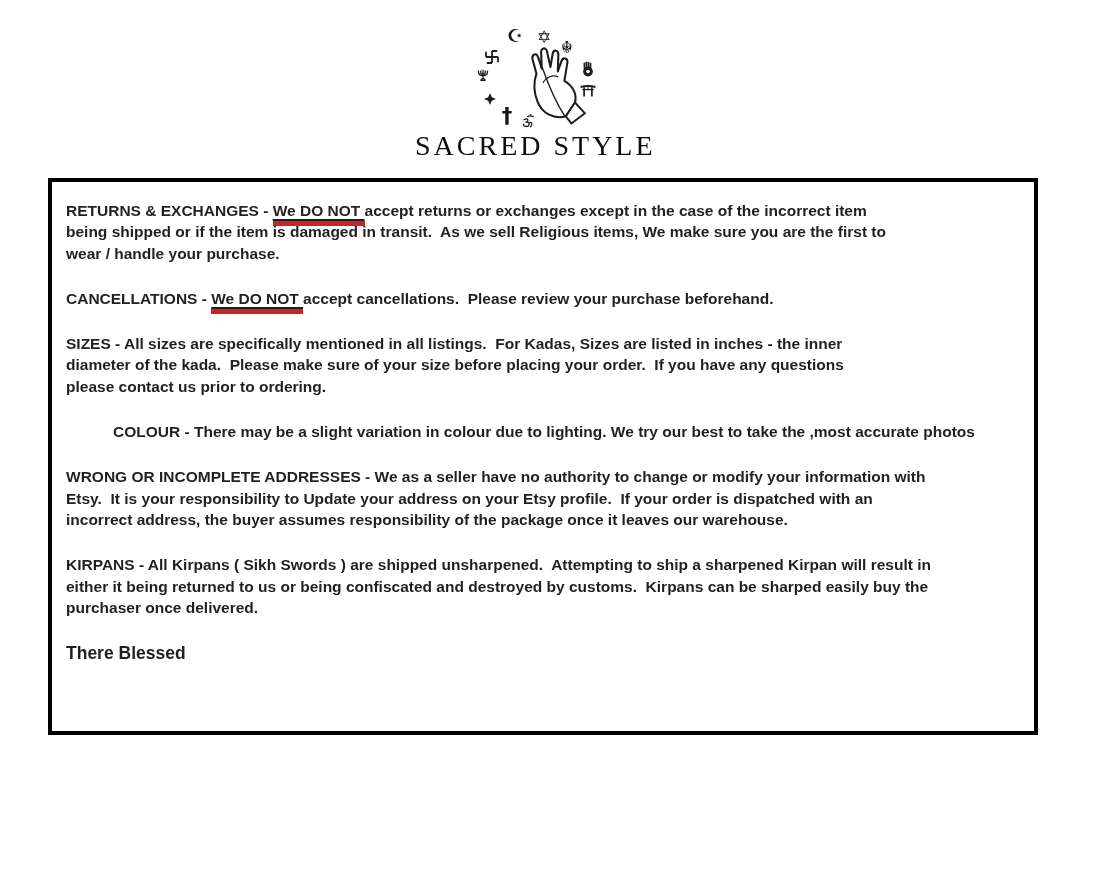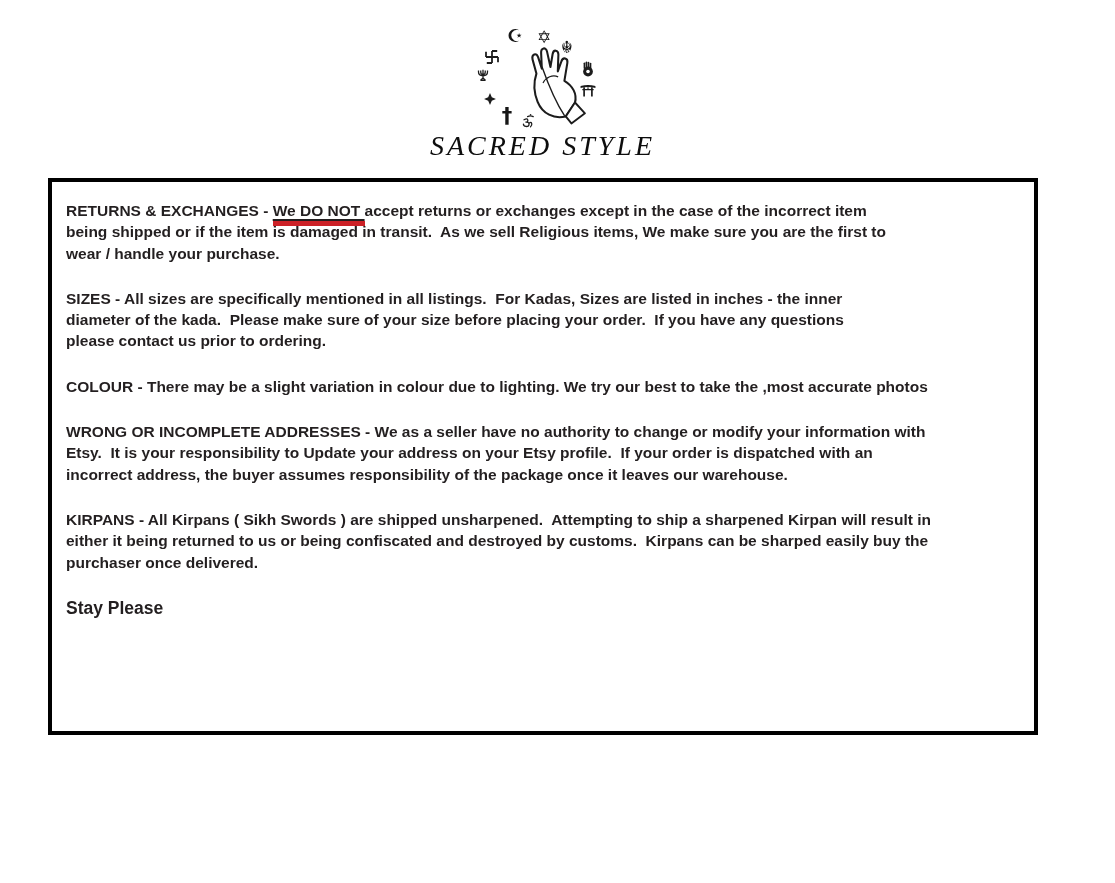--- a/index.html
+++ b/index.html
@@ -26,41 +26,41 @@
   .sym svg { display: block; }
   .hands {
     position: absolute; left: 86px; top: 24px;
     width: 100px; height: 86px;
   }
   .brand {
     position: absolute; left: 0; top: 108px; width: 100%;
     text-align: right;
     font-family: "Liberation Serif", "DejaVu Serif", serif;
     font-size: 28px; letter-spacing: 3px;
-    color: #0d0d0d; white-space: nowrap; font-style: italic;
+    color: #0d0d0d; white-space: nowrap;
   }
 
   
   .policy-box {
     position: absolute; left: 48px; top: 178px;
     box-sizing: border-box;
     width: 990px; height: 557px;
     border: 4px solid #000000;
     padding: 18px 12px 0 14px;
     background: #ffffff;
   }
   .par {
     margin: 0 0 24px 0;
     font-weight: bold;
     font-size: 15.5px;
     line-height: 21.3px;
     color: #231f20;
   }
   .par span { white-space: pre-wrap; }
-  .par.gap { margin-top: 23px; }
+  .par.gap { margin-top: 23px; text-align: center; }
   .donot {
     text-decoration: underline;
     text-decoration-thickness: 2px;
     text-underline-offset: 2.5px;
     border-bottom: 5px solid #cc2127;
     padding-bottom: 2px;
   }
   .signoff { font-size: 17.5px; line-height: 22px; }
 </style>
 </head>
@@ -136,30 +136,31 @@
     </span>
   </div>
   <div class="brand">SACRED STYLE</div>
 </div>
 
 <div class="policy-box">
   <p class="par"><span>RETURNS &amp; EXCHANGES</span><span> - </span><span class="donot">We DO NOT </span><span>accept returns or exchanges except in the case of the incorrect item
 being shipped or if the item is damaged in transit.  As we sell Religious items, We make sure you are the first to
 wear / handle your purchase.</span></p>
 
+  <p class="par"><span>CANCELLATIONS</span><span> - </span><span class="donot">We DO NOT </span><span>accept cancellations.  Please review your purchase beforehand.</span></p>
 
   <p class="par"><span>SIZES - All sizes are specifically mentioned in all listings.  For Kadas, Sizes are listed in inches - the inner
 diameter of the kada.  Please make sure of your size before placing your order.  If you have any questions
 please contact us prior to ordering.</span></p>
 
   <p class="par gap"><span>COLOUR - There may be a slight variation in colour due to lighting. We try our best to take the ,most accurate photos</span></p>
 
   <p class="par"><span>WRONG OR INCOMPLETE ADDRESSES - We as a seller have no authority to change or modify your information with
 Etsy.  It is your responsibility to Update your address on your Etsy profile.  If your order is dispatched with an
 incorrect address, the buyer assumes responsibility of the package once it leaves our warehouse.</span></p>
 
   <p class="par"><span>KIRPANS - All Kirpans ( Sikh Swords ) are shipped unsharpened.  Attempting to ship a sharpened Kirpan will result in
 either it being returned to us or being confiscated and destroyed by customs.  Kirpans can be sharped easily buy the
 purchaser once delivered.</span></p>
 
 
-  <p class="par signoff"><span>Stay Please</span></p>
+  <p class="par signoff"><span>There Blessed</span></p>
 </div>
 
 </body></html>

